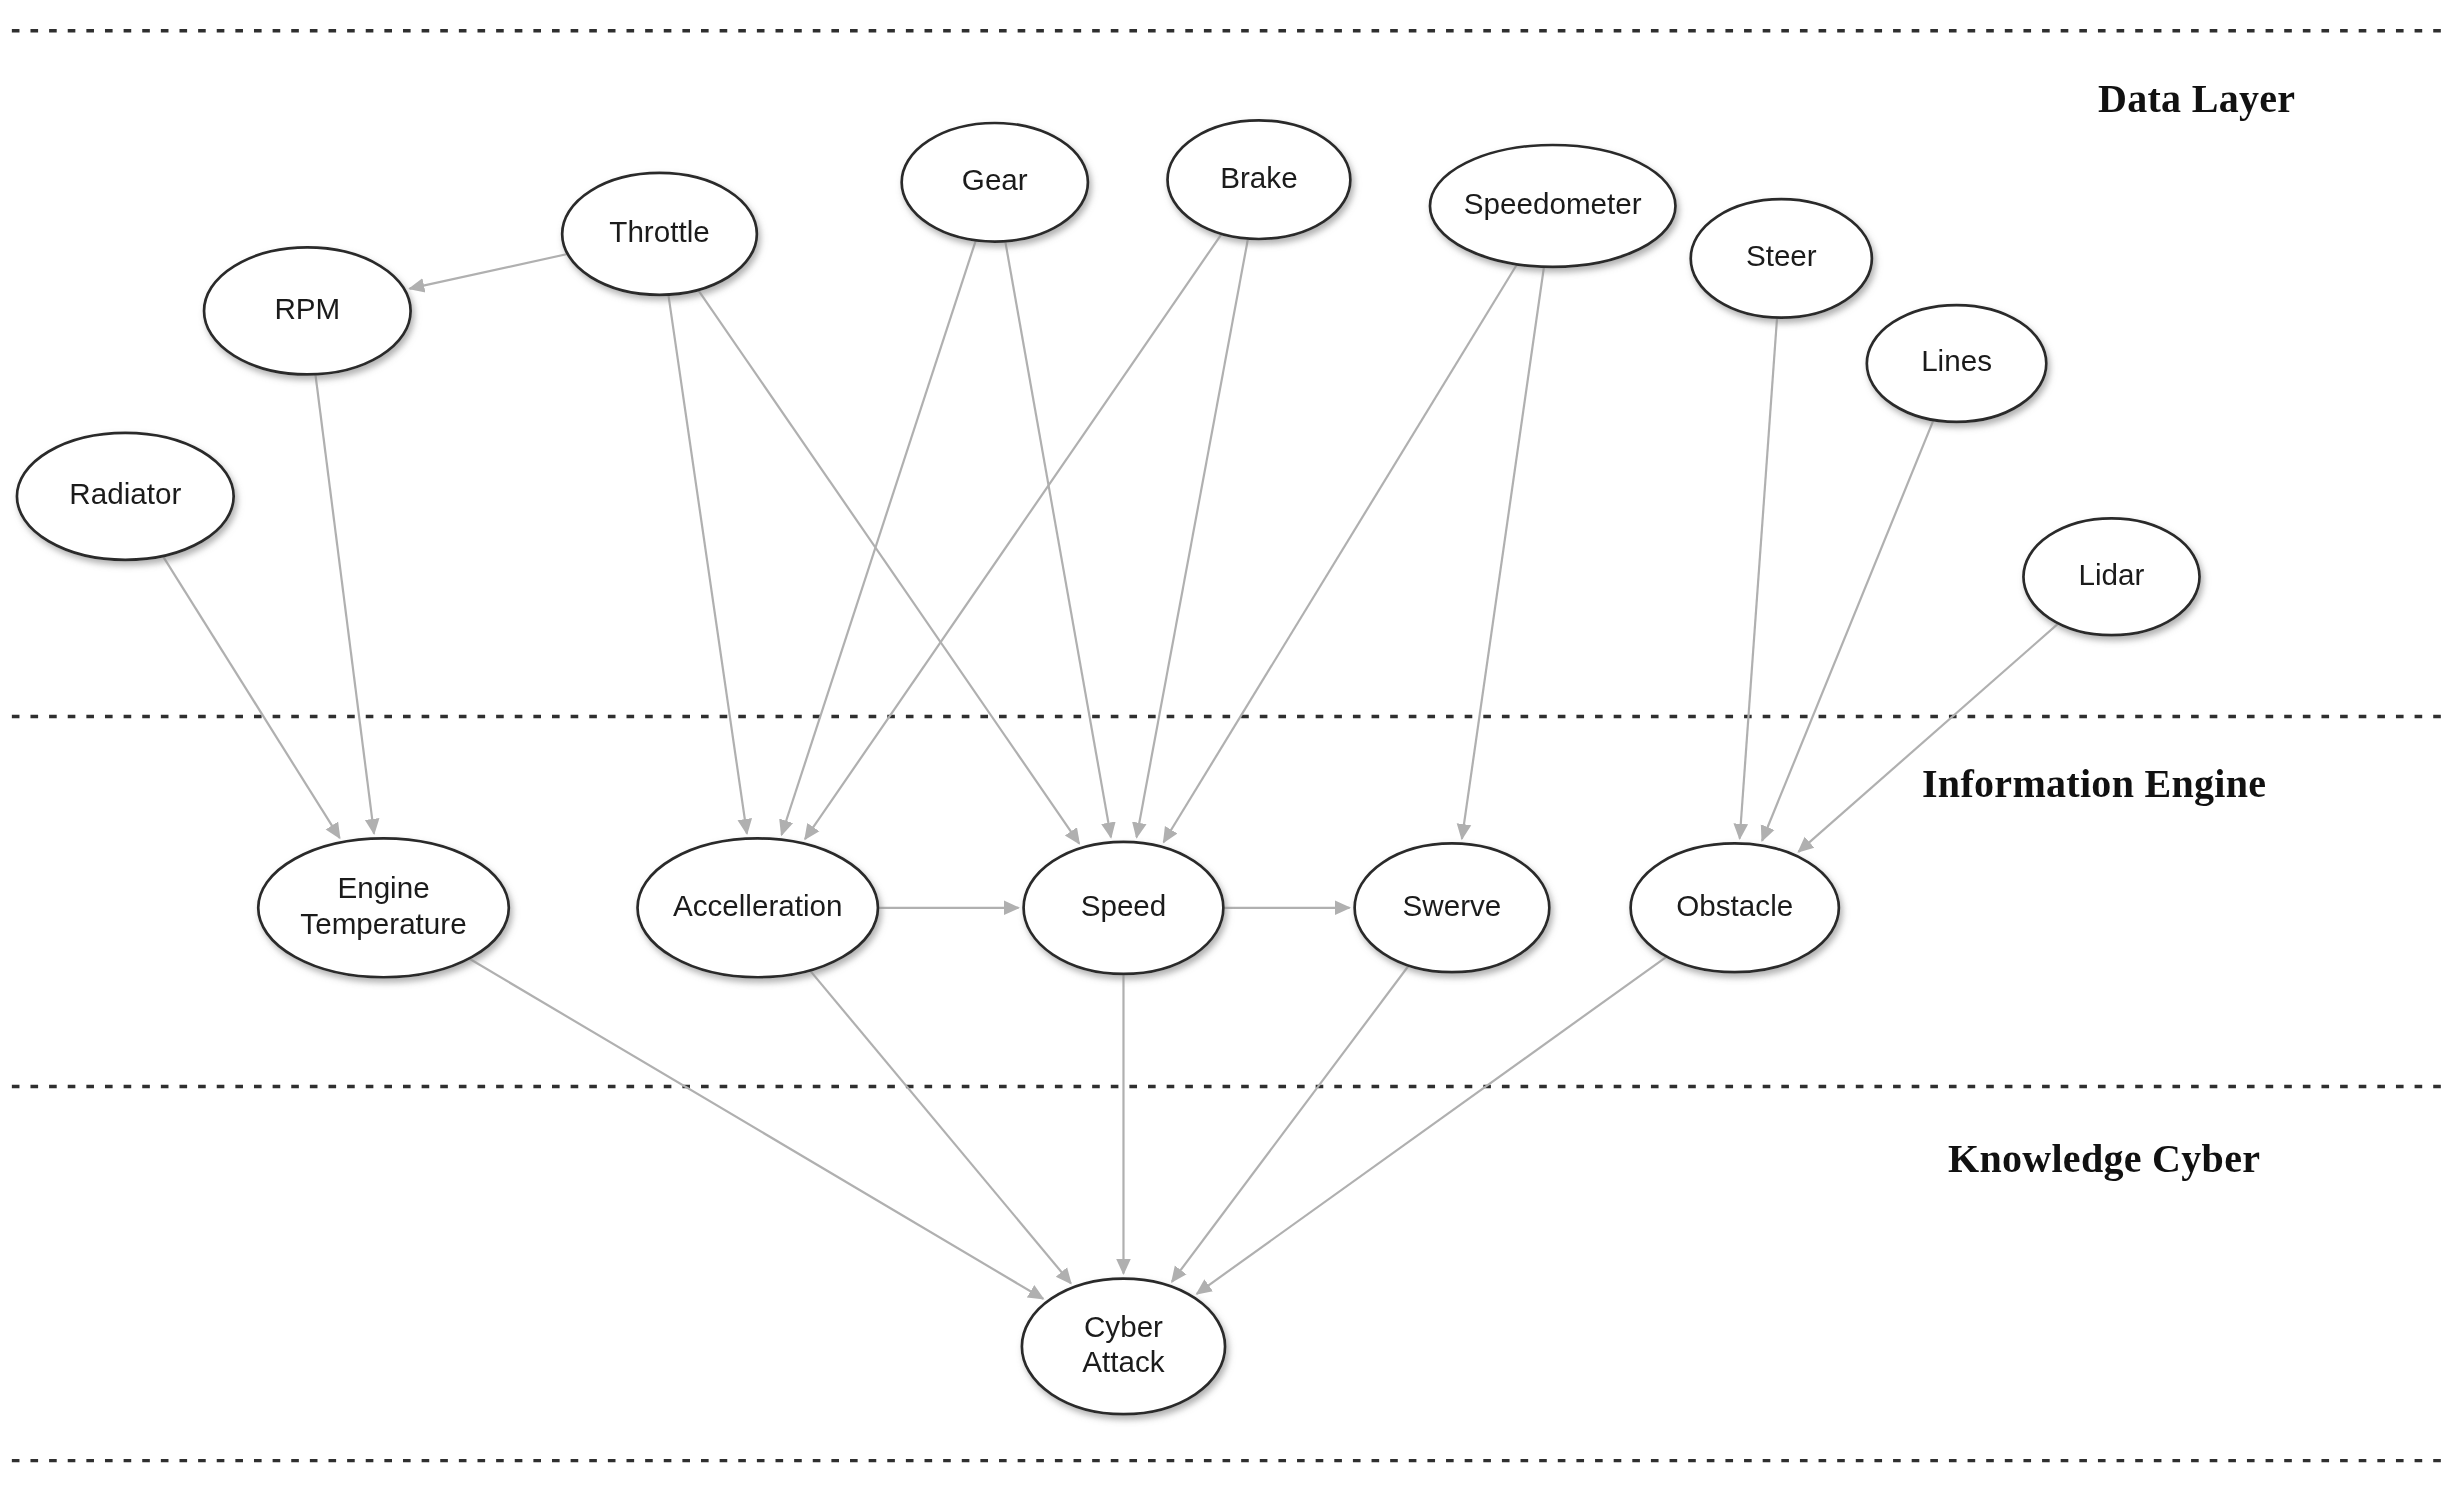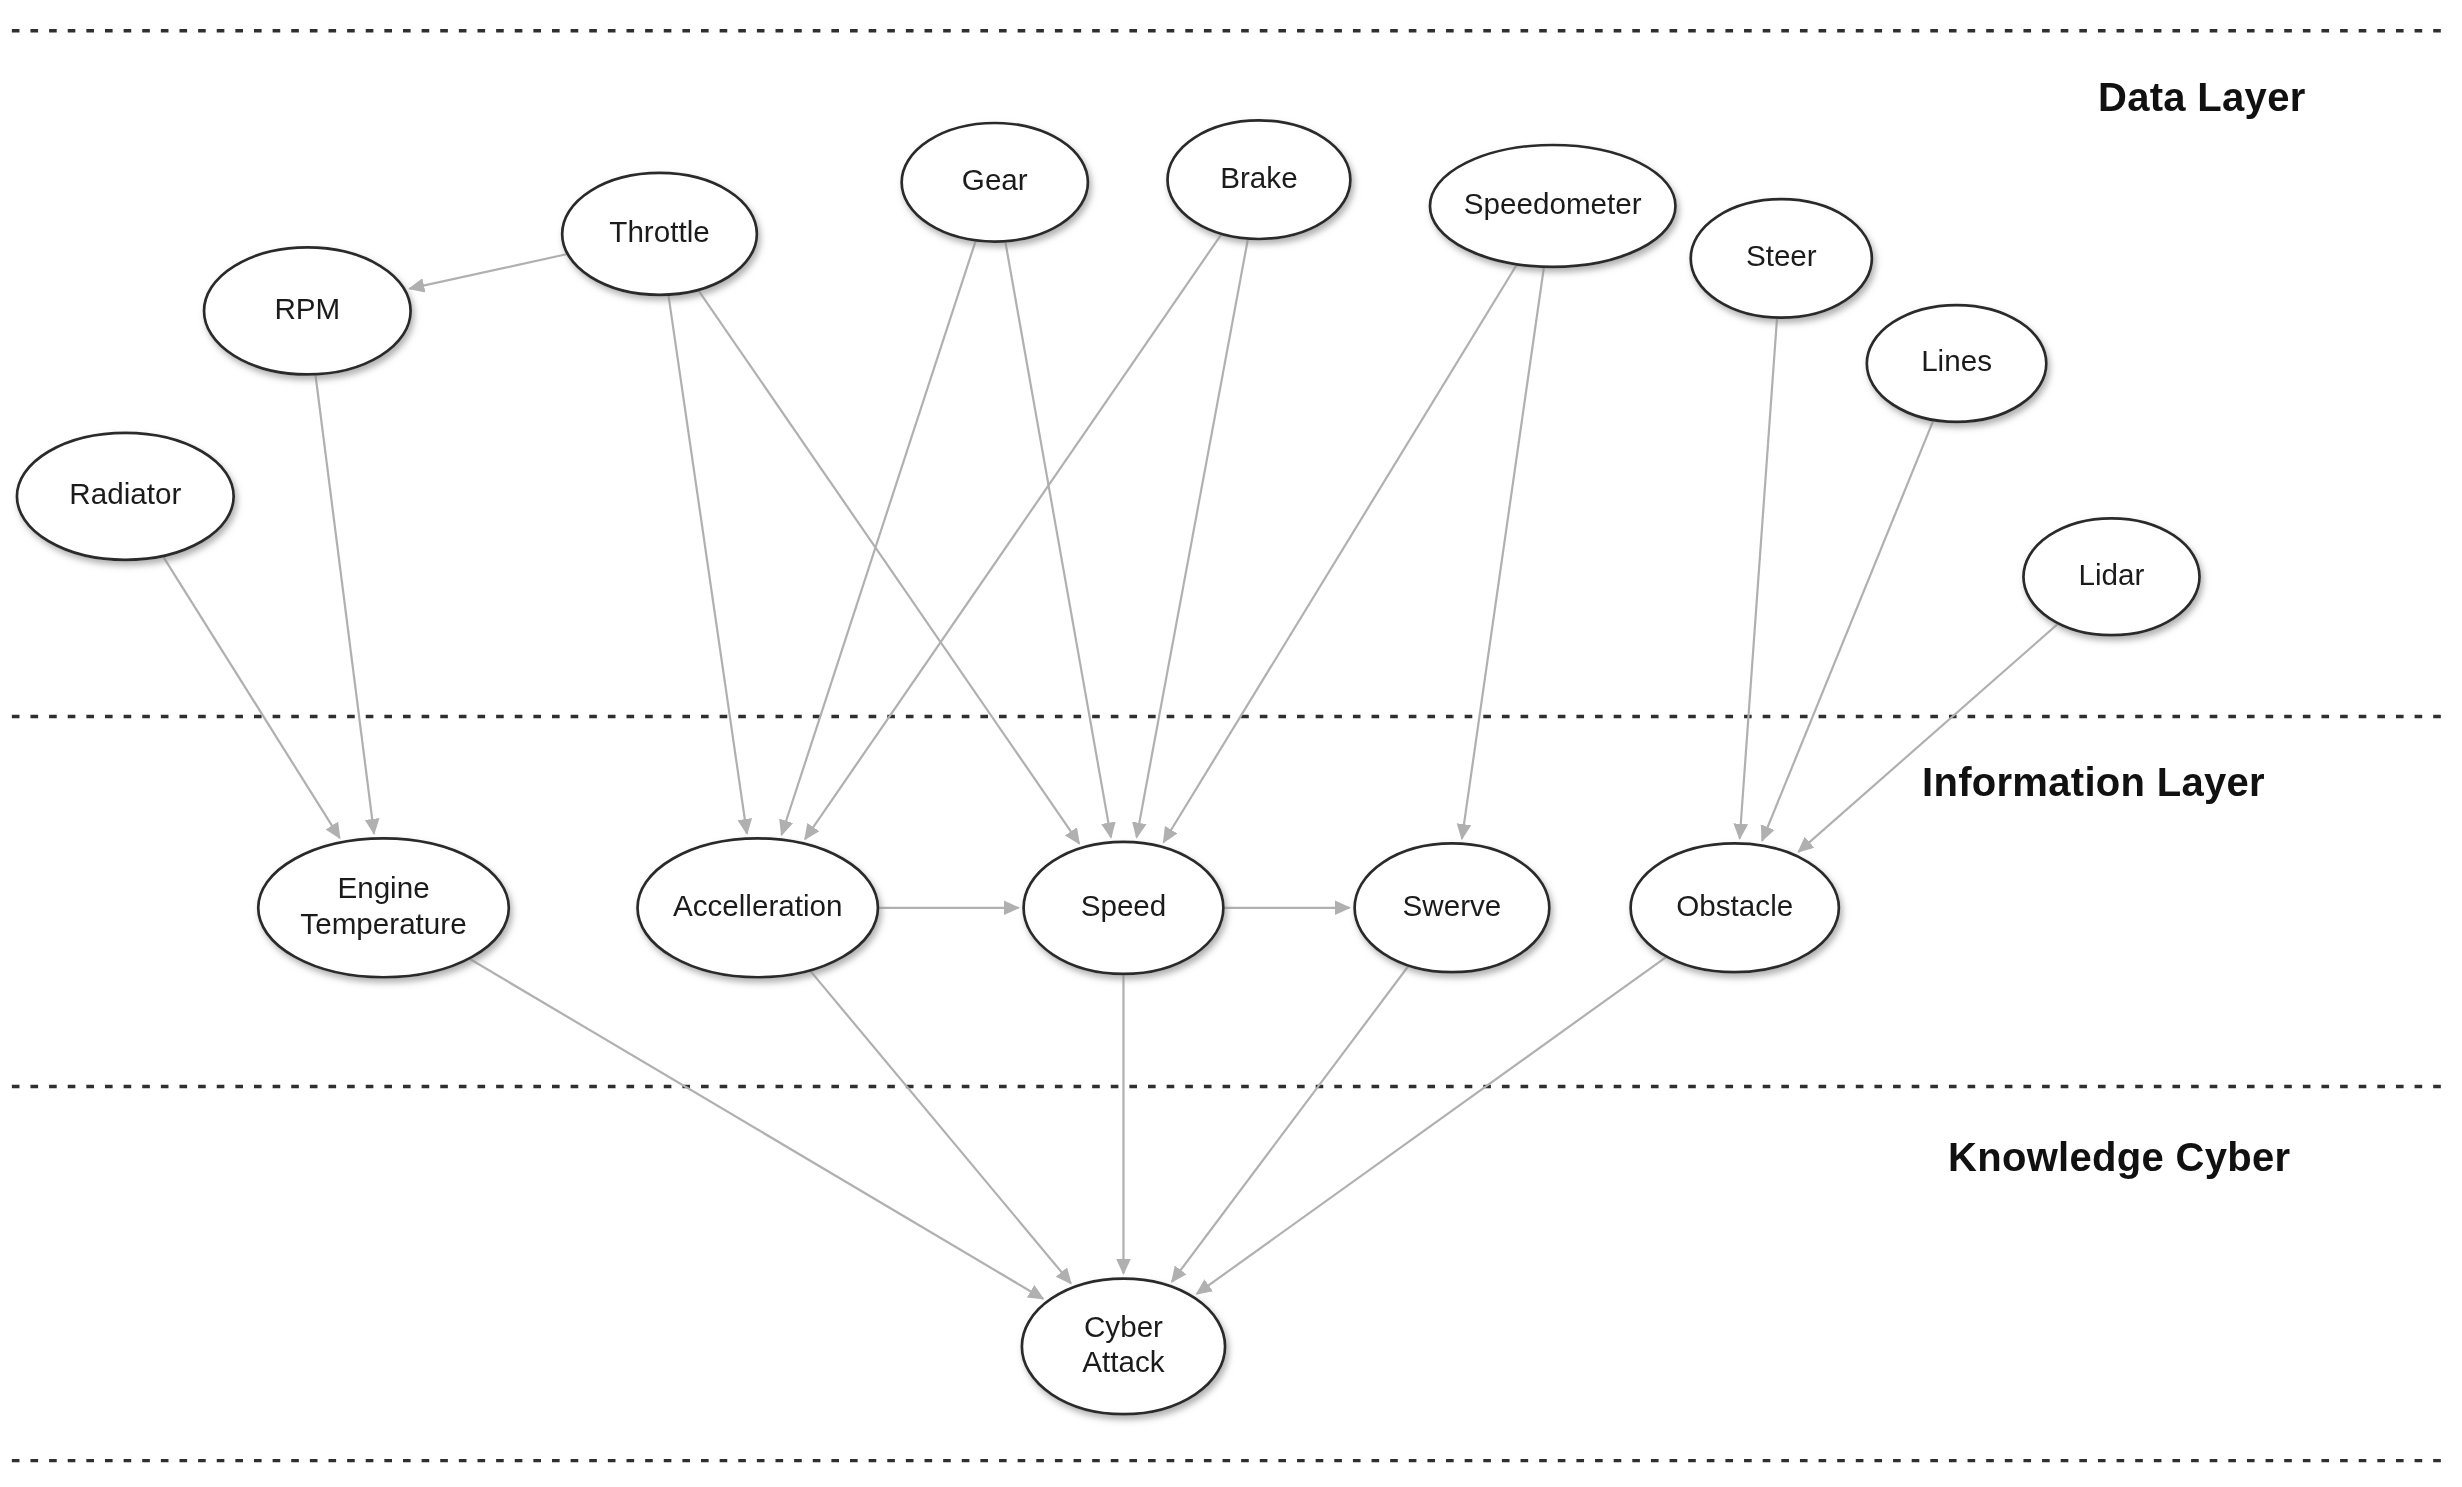--- a/index.html
+++ b/index.html
@@ -17,21 +17,21 @@
   }
   #graph-svg {
     position: absolute;
     left: 0;
     top: 0;
     width: 2462px;
     height: 1488px;
   }
   .layer-label {
     position: absolute;
-    font-family: Liberation Sans, sans-serif;
+    font-family: Liberation Serif, serif;
     font-weight: bold;
     font-size: 40px;
     color: #111111;
     letter-spacing: 0.3px;
     white-space: nowrap;
     text-align: right;
   }
   .node-ellipse {
     fill: #ffffff;
     stroke: #2b2b2b;
@@ -158,18 +158,18 @@
         </g>
         <g>
           <ellipse cx="1327" cy="1590" rx="120" ry="80" class="node-ellipse" filter="url(#nodeshadow)"></ellipse>
           <text x="1327" y="1569" class="node-text"><tspan x="1327">Cyber</tspan><tspan x="1327" dy="42">Attack</tspan></text>
         </g>
       </g>
   </svg>
 
   <div id="label-group">
       <div class="layer-label" style="left: 2098px; top: 75px;">Data Layer</div>
-      <div class="layer-label" style="left: 1922px; top: 760px;">Information Layer</div>
+      <div class="layer-label" style="left: 1922px; top: 760px;">Information Engine</div>
       <div class="layer-label" style="left: 1948px; top: 1135px;">Knowledge Cyber</div>
     </div>
 
 </div>
 
 
 </body></html>

